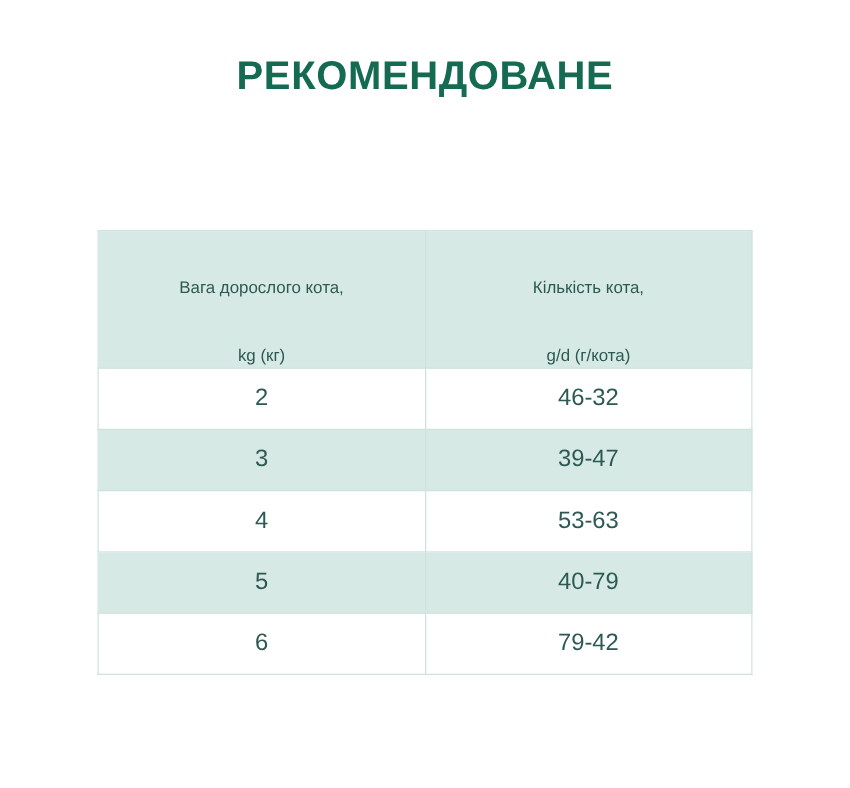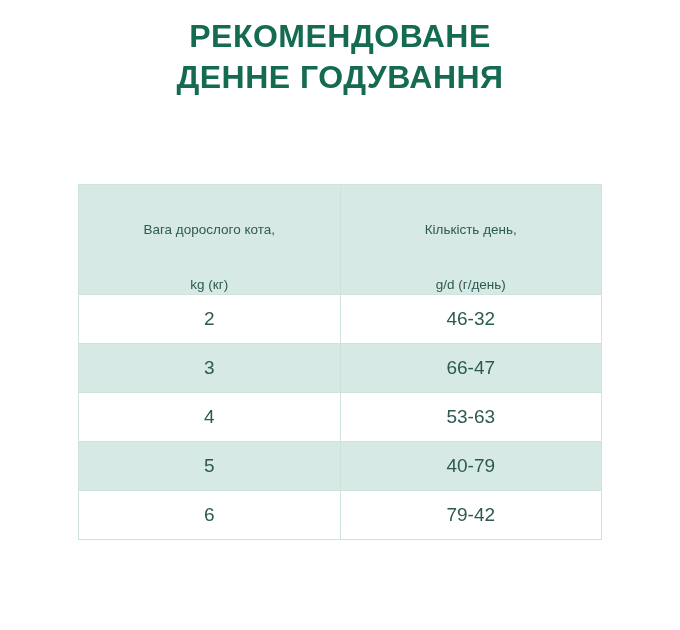--- a/index.html
+++ b/index.html
@@ -13,21 +13,21 @@
     font-family: "Liberation Sans", sans-serif;
     overflow: hidden;
   }
   .page {
     position: relative;
     width: 680px;
     height: 630px;
     box-sizing: border-box;
   }
   .title-block {
-    padding-top: 16px;
+    padding-top: 40px;
     text-align: center;
   }
   .title-line {
     color: #156b52;
     font-weight: bold;
     font-size: 32px;
     letter-spacing: 0.5px;
     line-height: 1.28;
     text-transform: uppercase;
   }
@@ -72,45 +72,44 @@
     margin-top: 35px;
   }
 </style>
 </head>
 <body>
 
 <div class="page">
 
   <div class="title-block">
     <div class="title-line">РЕКОМЕНДОВАНЕ</div>
-    <div class="title-line">ДЕННЕ ГОДУВАННЯ</div>
   </div>
 
   <div class="table-wrap">
     <table class="feeding-table">
       <thead>
         <tr>
           <th>
             <span class="hdr-sub">Вага дорослого кота,</span>
             <span class="hdr-sub">kg (кг)</span>
           </th>
           <th>
-            <span class="hdr-sub">Кількість день,</span>
-            <span class="hdr-sub">g/d (г/день)</span>
+            <span class="hdr-sub">Кількість кота,</span>
+            <span class="hdr-sub">g/d (г/кота)</span>
           </th>
         </tr>
       </thead>
       <tbody>
         <tr>
           <td>2</td>
           <td>46-32</td>
         </tr>
         <tr class="shaded">
           <td>3</td>
-          <td>66-47</td>
+          <td>39-47</td>
         </tr>
         <tr>
           <td>4</td>
           <td>53-63</td>
         </tr>
         <tr class="shaded">
           <td>5</td>
           <td>40-79</td>
         </tr>
         <tr>

